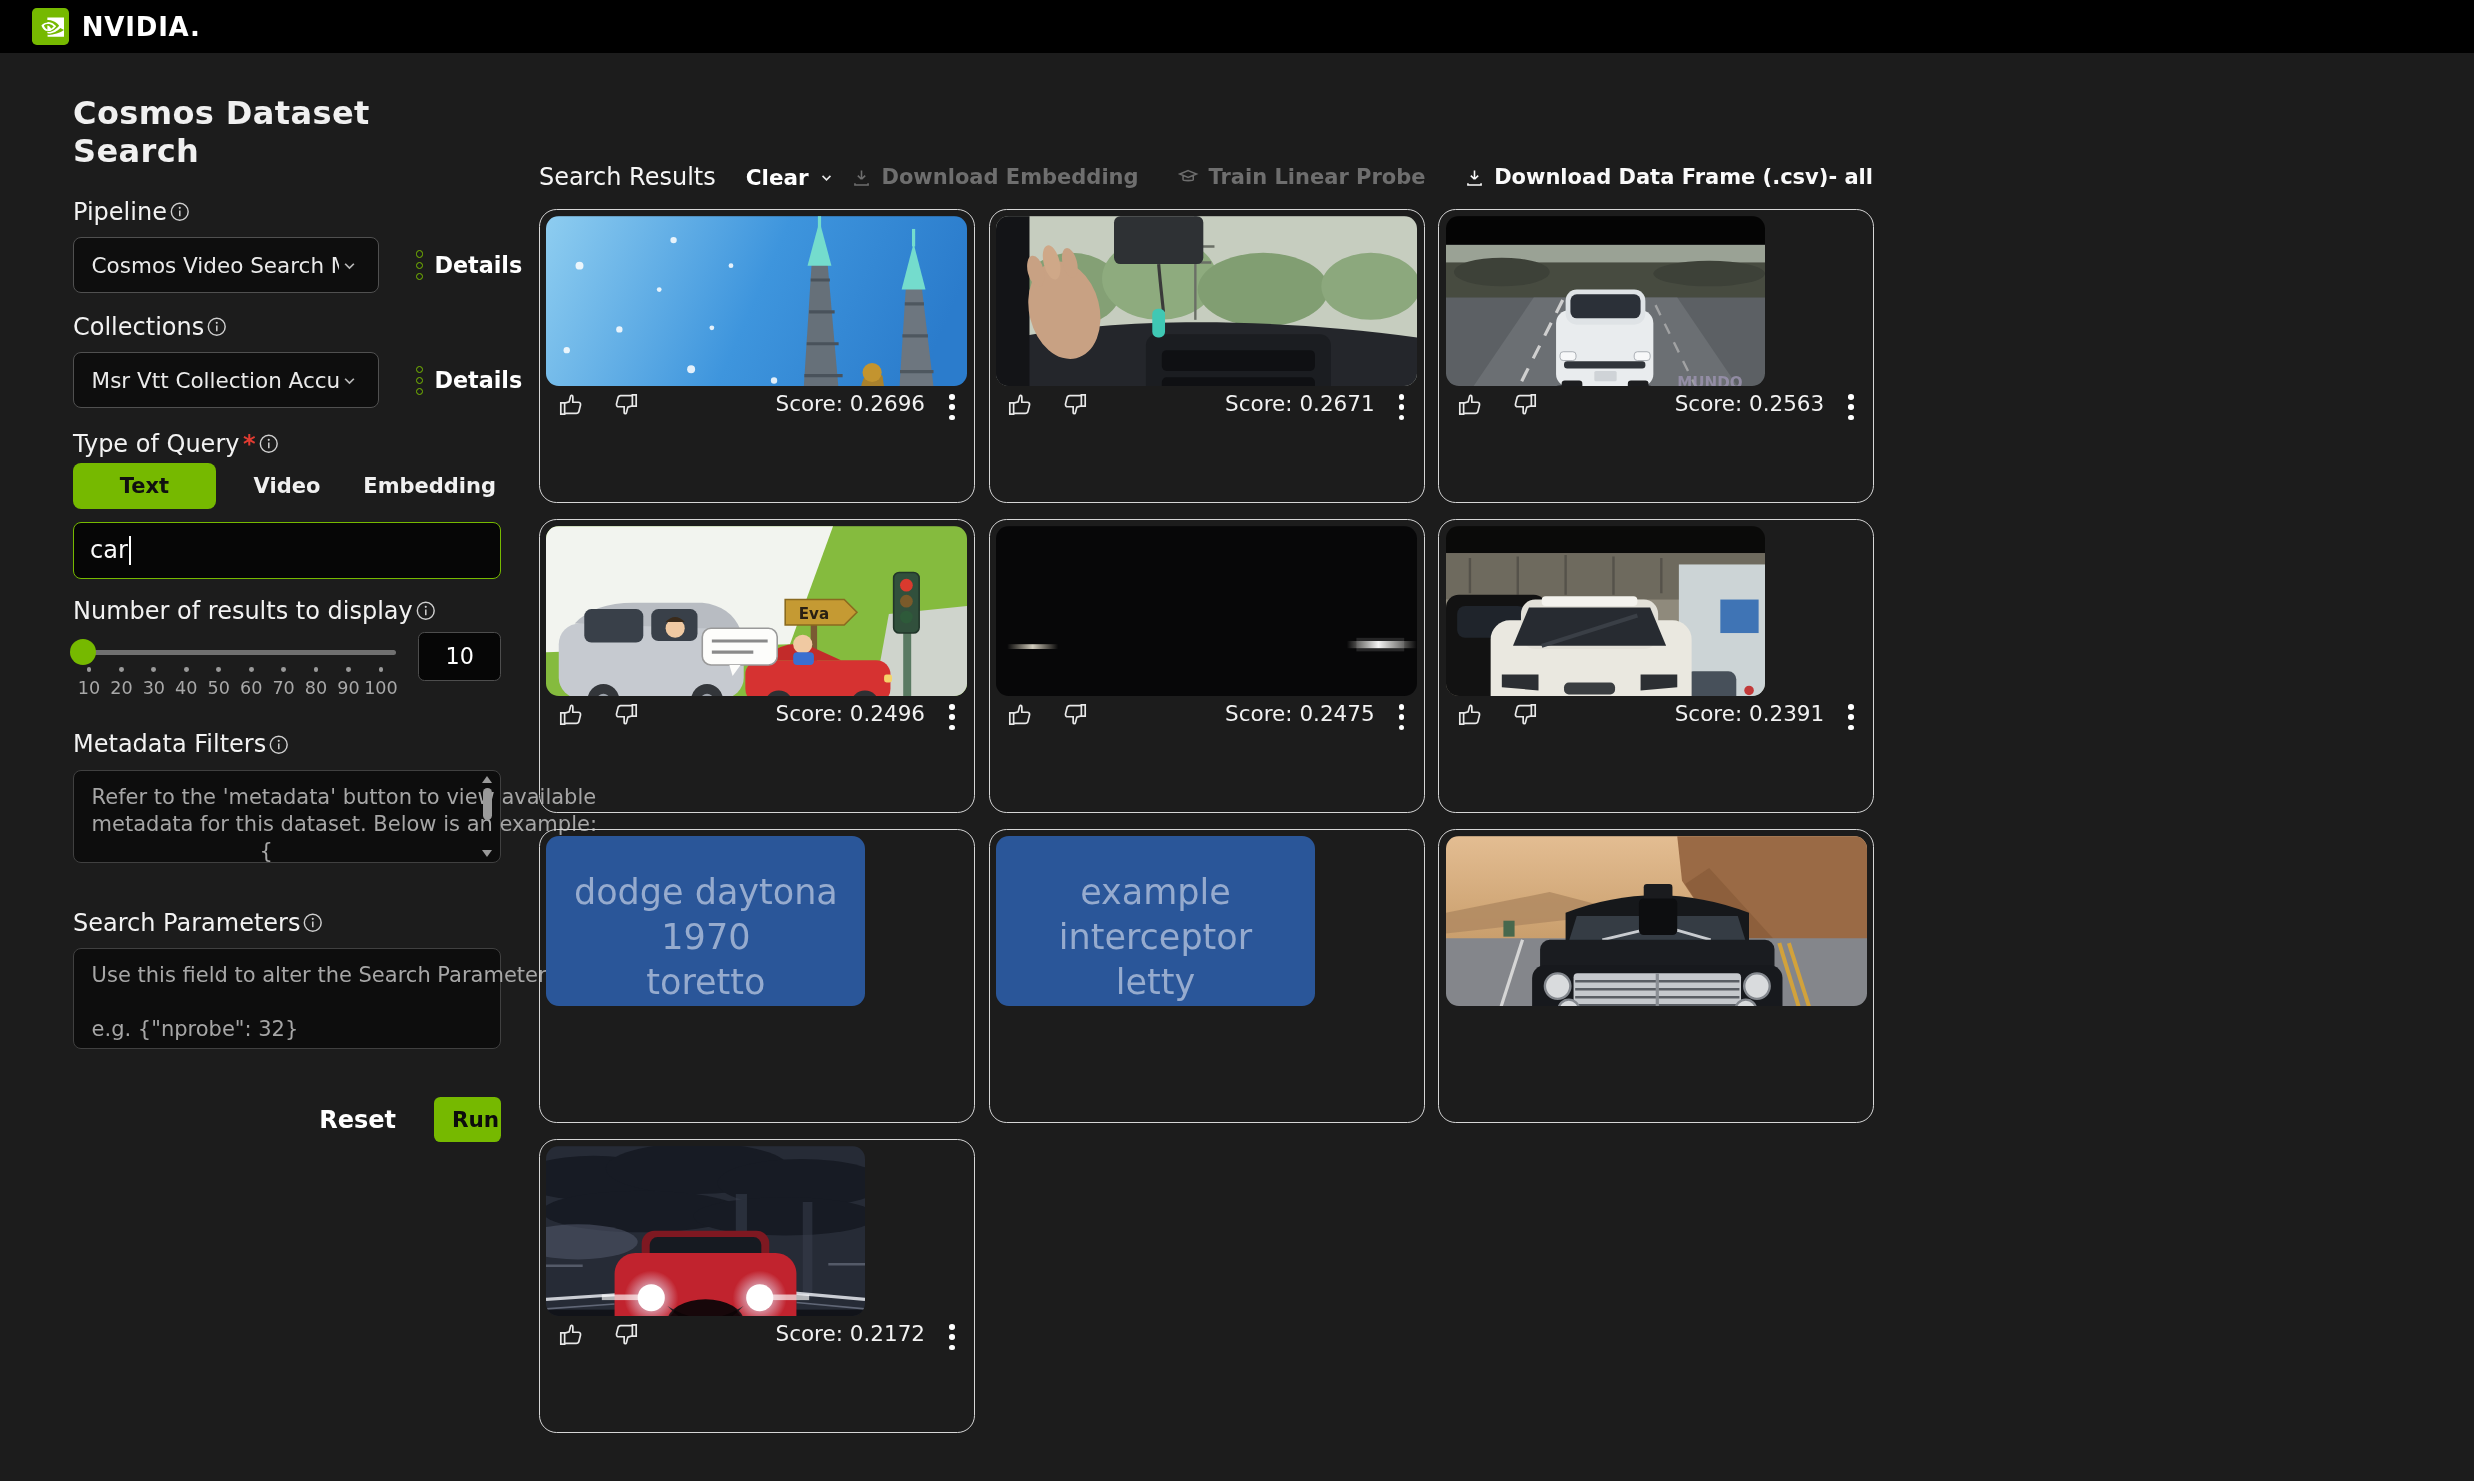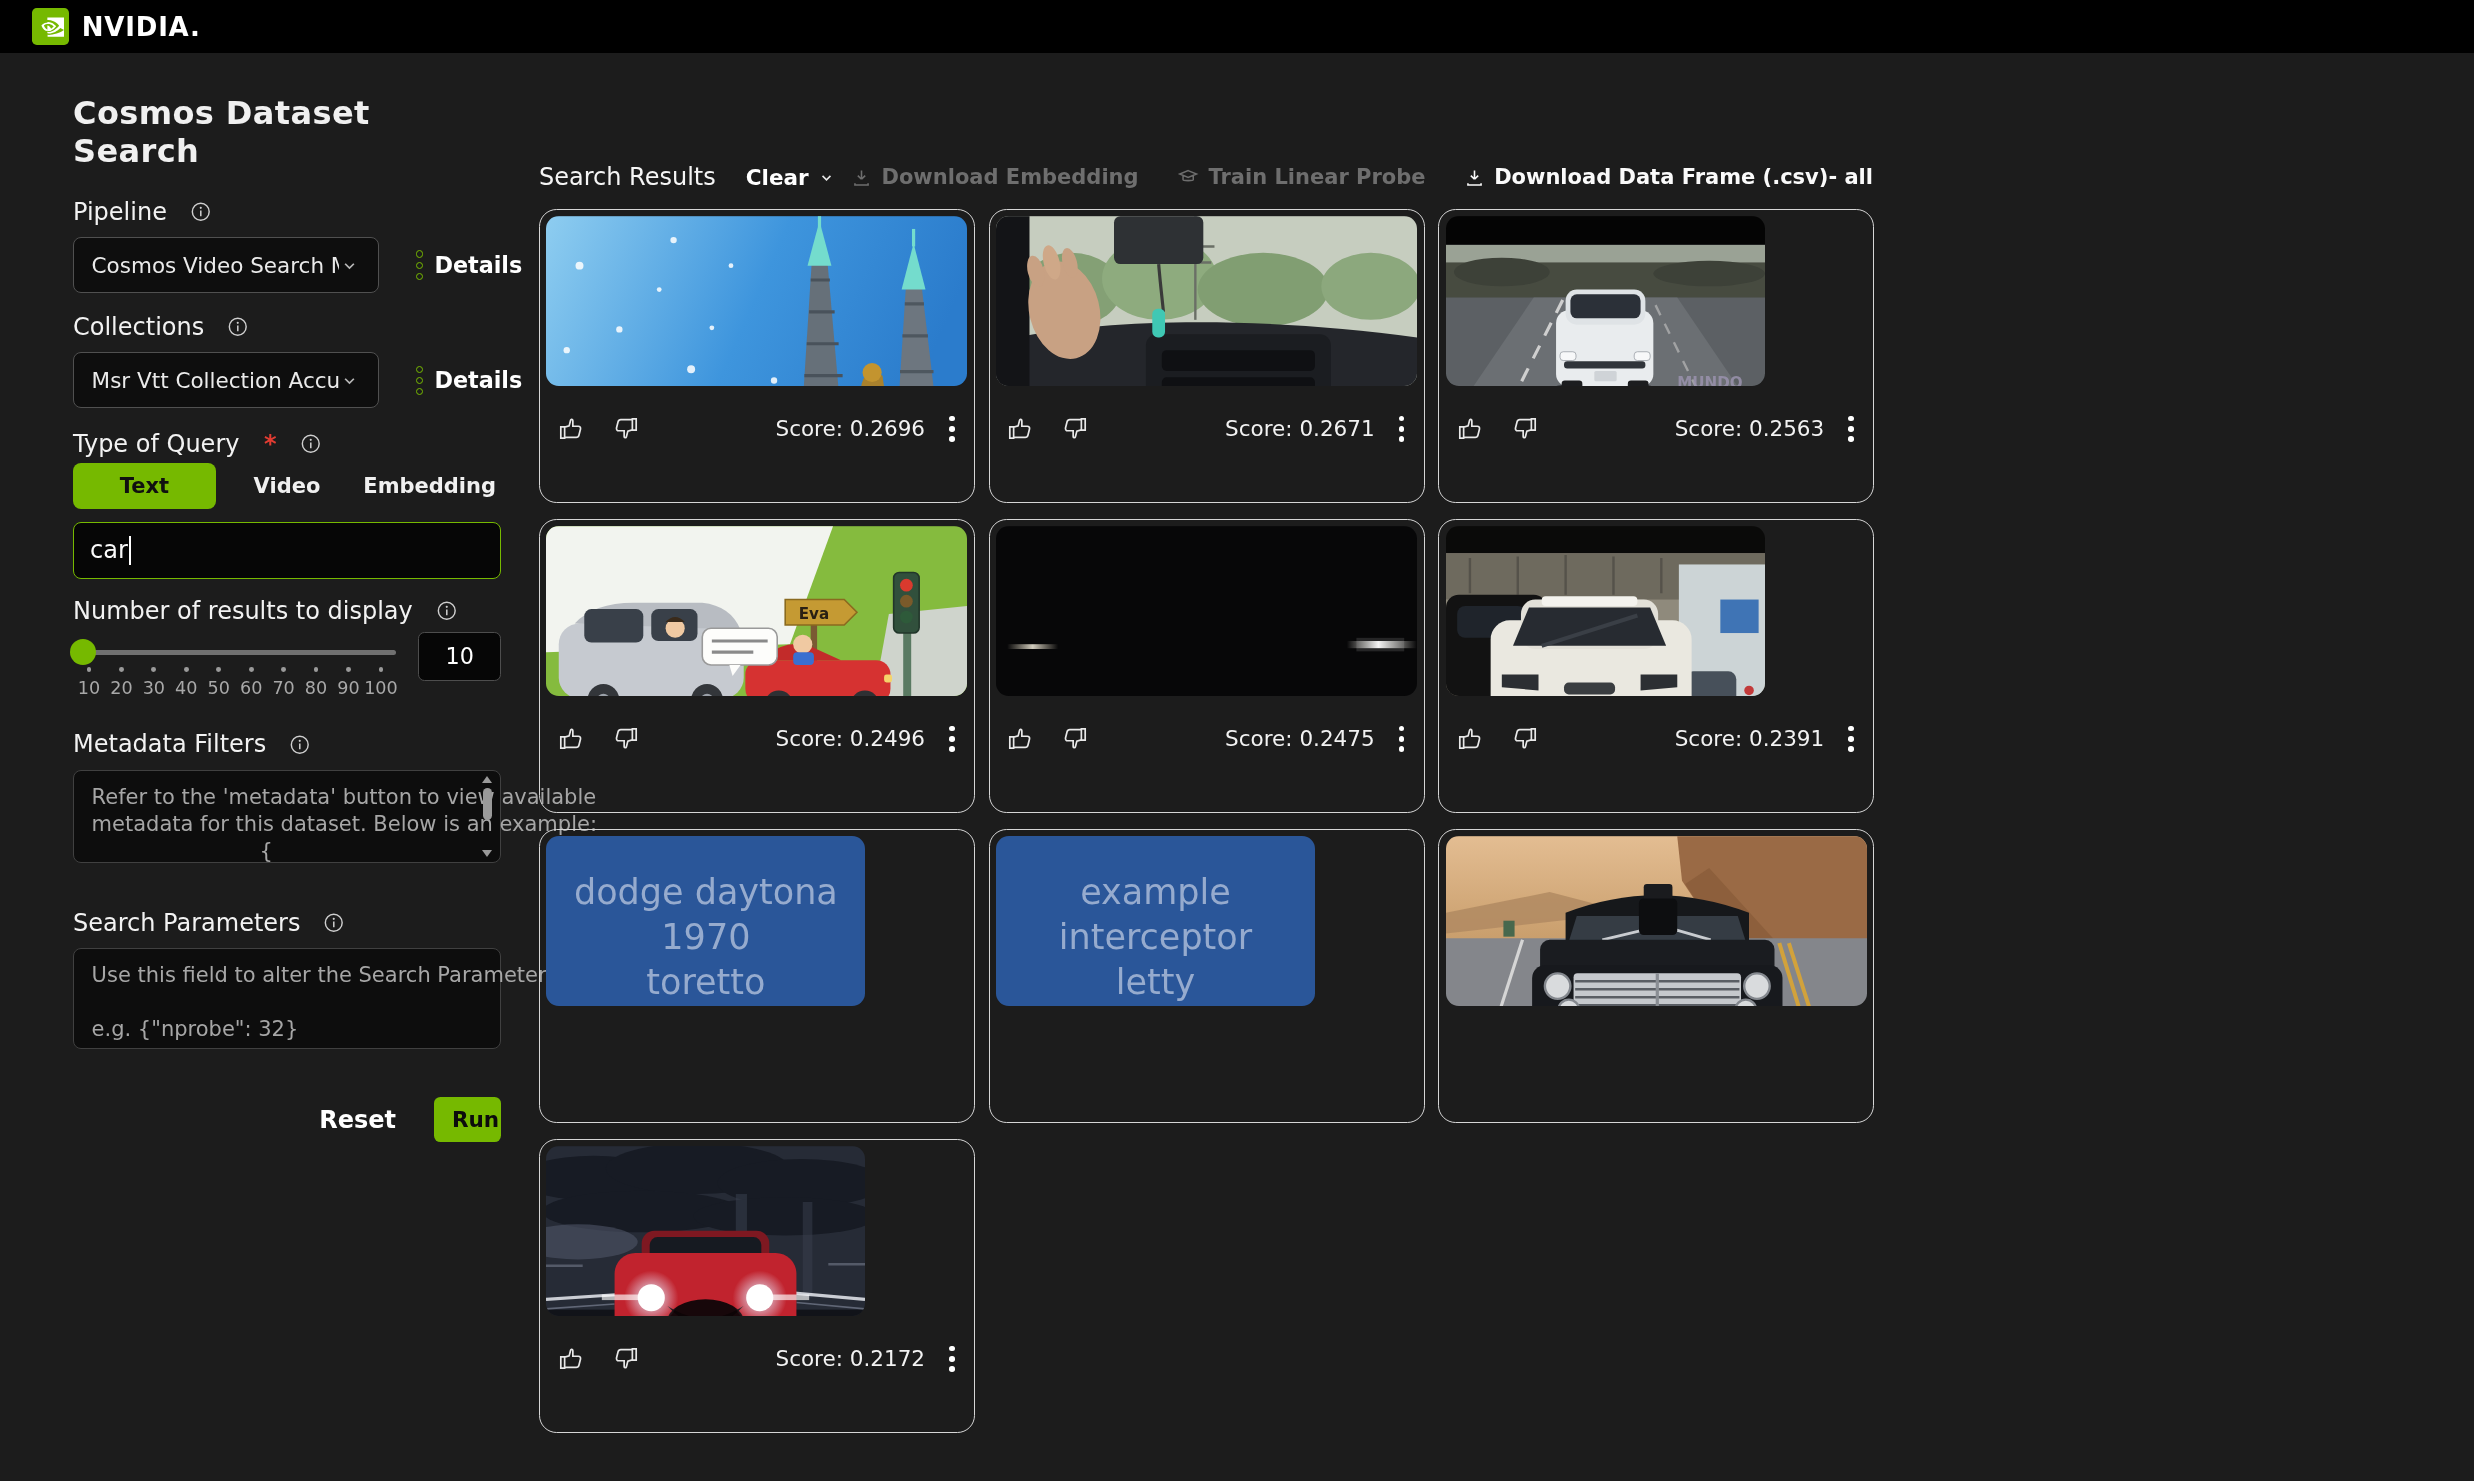--- a/index.html
+++ b/index.html
@@ -11,21 +11,21 @@
   .logo { display:flex; align-items:center; gap:12.8px; }
   .logo-eye { width:37px; height:37px; background:#76b900; border-radius:4.8px; display:flex; align-items:center; justify-content:center; }
   .logo-text { font-size:26px; font-weight:bold; letter-spacing:0.8px; color:#fff; }
 
   
   .sidebar { position:absolute; left:73px; top:53px; width:428px; }
   .main { position:absolute; left:539px; top:53px; width:1334px; }
 
   .page-title { margin-top:41px; font-size:32px; font-weight:bold; letter-spacing:0.4px; }
 
-  .label-row { display:flex; align-items:center; gap:23px; height:29px; }
+  .label-row { display:flex; align-items:center; gap:2px; height:29px; }
   .label-row .lbl { font-size:24px; color:#f2f2f2; }
   .required { color:#e23c32; font-size:24px; font-weight:bold; margin-left:1.6px; }
   .info-ic { width:21.5px; height:21.5px; flex:0 0 auto; }
 
   .mt-pipe-label { margin-top:27px; }
   .select-row { margin-top:11.2px; display:flex; align-items:center; }
   .select { width:306px; height:56px; background:#0e0e0e; border:0.8px solid #505050; border-radius:8px;
     display:flex; align-items:center; padding:0 17.6px; }
   .select .sel-val { font-size:21.5px; color:#eaeaea; flex:1; white-space:nowrap; overflow:hidden; }
   .details-btn { display:flex; align-items:center; gap:11.2px; margin-left:37px; cursor:pointer; }
@@ -92,21 +92,21 @@
 
   
   .grid { margin-top:17.6px; display:grid; grid-template-columns:repeat(3,436px); column-gap:13.6px; row-gap:16px; }
   .card { width:436px; height:294px; border:1.6px solid #d6d6d6; border-radius:17.6px; padding:6.4px; background:transparent; }
   .thumb { height:170px; border-radius:12.8px; overflow:hidden; position:relative; }
   .thumb.full { width:421px; }
   .thumb.narrow { width:319px; }
   .thumb svg { display:block; }
   .slide { background:#2a5699; display:flex; flex-direction:column; align-items:center; padding-top:34px; }
   .slide-line { font-size:35px; color:#96abce; line-height:45px; }
-  .cfoot { height:41px; display:flex; align-items:center; padding:4.8px 9.6px 0 11.2px;margin-top:20px; }
+  .cfoot { height:41px; display:flex; align-items:flex-start; padding:4.8px 9.6px 0 11.2px; }
   .ticon { width:27px; height:27px; margin-right:27px; cursor:pointer; }
   .score { margin-left:auto; font-size:21.5px; color:#f2f2f2; white-space:pre; }
   .kebab { margin-left:21px; display:flex; flex-direction:column; gap:4.8px; cursor:pointer; padding:3.2px; }
   .kebab i { width:5.6px; height:5.6px; background:#fff; border-radius:50%; display:block; }
 </style>
 </head>
 <body>
 
 <div class="topbar">
   <div class="logo">

